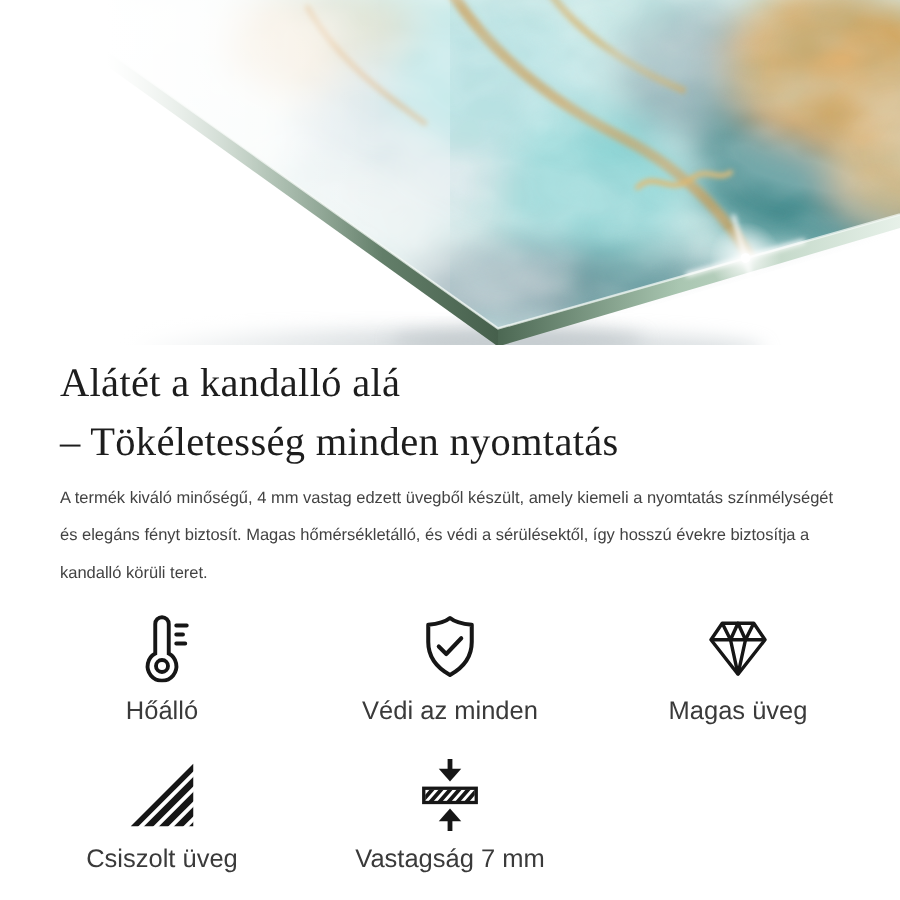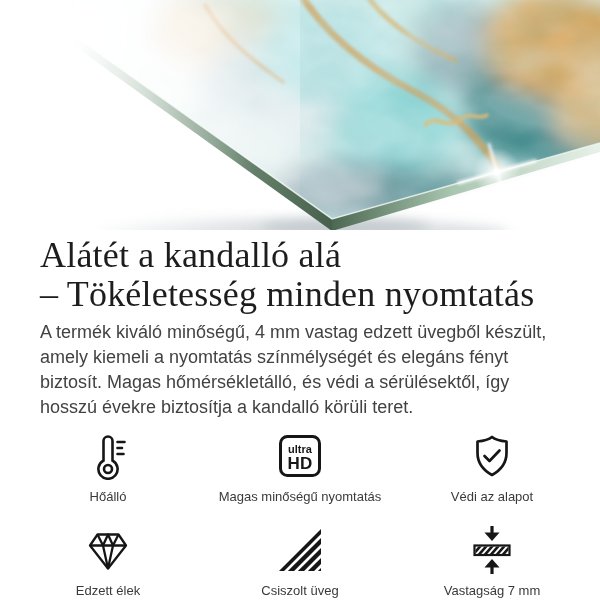--- a/index.html
+++ b/index.html
@@ -6,35 +6,35 @@
   body{
     width:600px;height:600px;background:#ffffff;overflow:hidden;
     font-family:"Liberation Sans",sans-serif;
     -webkit-font-smoothing:antialiased;
   }
   .hero{width:600px;height:230px;position:relative;background:#ffffff;}
   .hero svg{display:block;}
   .content{padding:0 40px;}
   .title{
     font-family:"Liberation Serif",serif;font-weight:400;
-    font-size:36px;line-height:39px;color:#1d1d1d;
+    font-size:27px;line-height:39px;color:#1d1d1d;
     margin:6px 0 6px;letter-spacing:.2px;
   }
   .desc{
-    font-size:18px;line-height:25px;color:#424242;
+    font-size:11px;line-height:25px;color:#424242;
     margin:0;max-width:522px;
   }
   .features{
     display:grid;grid-template-columns:1fr 1fr 1fr;
     row-gap:22px;margin:12px -28px 0;text-align:center;
   }
   .feature{display:flex;flex-direction:column;align-items:center;}
   .icon-box{height:48px;display:flex;align-items:center;justify-content:center;}
   .icon-box svg{display:block;}
-  .feature-label{margin-top:9px;font-size:13px;color:#3a3a3a;}
+  .feature-label{margin-top:9px;font-size:17px;color:#3a3a3a;}
   .uhd-small{font-family:"Liberation Sans",sans-serif;font-weight:700;font-size:11px;}
   .uhd-big{font-family:"Liberation Sans",sans-serif;font-weight:700;font-size:17px;letter-spacing:.3px;}
 </style>
 </head>
 <body>
 
 <div class="page">
 
   <div class="hero">
     <svg width="600" height="230" viewBox="0 0 600 230">
@@ -149,51 +149,41 @@
         <div class="icon-box">
           <svg width="48" height="48" viewBox="0 0 48 48" fill="none" stroke="#161616" stroke-width="2.6" stroke-linecap="round">
             <path d="M19.5 28.7 L19.5 9 A4.5 4.5 0 0 1 28.5 9 L28.5 28.7 A9.6 9.6 0 1 1 19.5 28.7 Z"></path>
             <circle cx="24" cy="37" r="4"></circle>
             <path d="M33.5 10 h7 M33.5 16 h4.5 M33.5 22 h6"></path>
           </svg>
         </div>
         <div class="feature-label">Hőálló</div>
       </div>
 
-      <div class="feature">
-        <div class="icon-box">
-          <svg width="48" height="48" viewBox="0 0 48 48">
-            <rect x="4.5" y="4.5" width="39" height="39" rx="7" fill="none" stroke="#161616" stroke-width="3"></rect>
-            <text x="24" y="20.5" text-anchor="middle" fill="#161616" class="uhd-small">ultra</text>
-            <text x="24" y="37" text-anchor="middle" fill="#161616" class="uhd-big">HD</text>
-          </svg>
-        </div>
-        <div class="feature-label">Magas minőségű nyomtatás</div>
-      </div>
 
       <div class="feature">
         <div class="icon-box">
           <svg width="48" height="48" viewBox="0 0 48 48" fill="none" stroke="#161616" stroke-width="2.7" stroke-linecap="round" stroke-linejoin="round">
             <path d="M24 5 C27 7.5 33 9 38.5 9.5 V21 C38.5 31 33 38 24 43 C15 38 9.5 31 9.5 21 V9.5 C15 9 21 7.5 24 5 Z"></path>
             <path d="M16.5 24 L21.5 29 L31.5 18.5"></path>
           </svg>
         </div>
-        <div class="feature-label">Védi az alapot</div>
+        <div class="feature-label">Védi az minden</div>
       </div>
 
       <div class="feature">
         <div class="icon-box">
           <svg width="48" height="48" viewBox="0 0 48 48" fill="none" stroke="#161616" stroke-width="2.3" stroke-linejoin="round">
             <path d="M6 19.5 L13.5 8.5 H34.5 L42 19.5 L24 42.5 Z"></path>
             <path d="M6 19.5 H42"></path>
             <path d="M13.5 8.5 L19 19.5 L24 8.5 L29 19.5 L34.5 8.5"></path>
             <path d="M19 19.5 L24 42.5 M29 19.5 L24 42.5"></path>
           </svg>
         </div>
-        <div class="feature-label">Edzett élek</div>
+        <div class="feature-label">Magas üveg</div>
       </div>
 
       <div class="feature">
         <div class="icon-box">
           <svg width="48" height="48" viewBox="0 0 48 48">
             <defs>
                 <clipPath id="triClip">
                   <polygon points="3,45 45,3 45,45"></polygon>
                 </clipPath>
               </defs>

